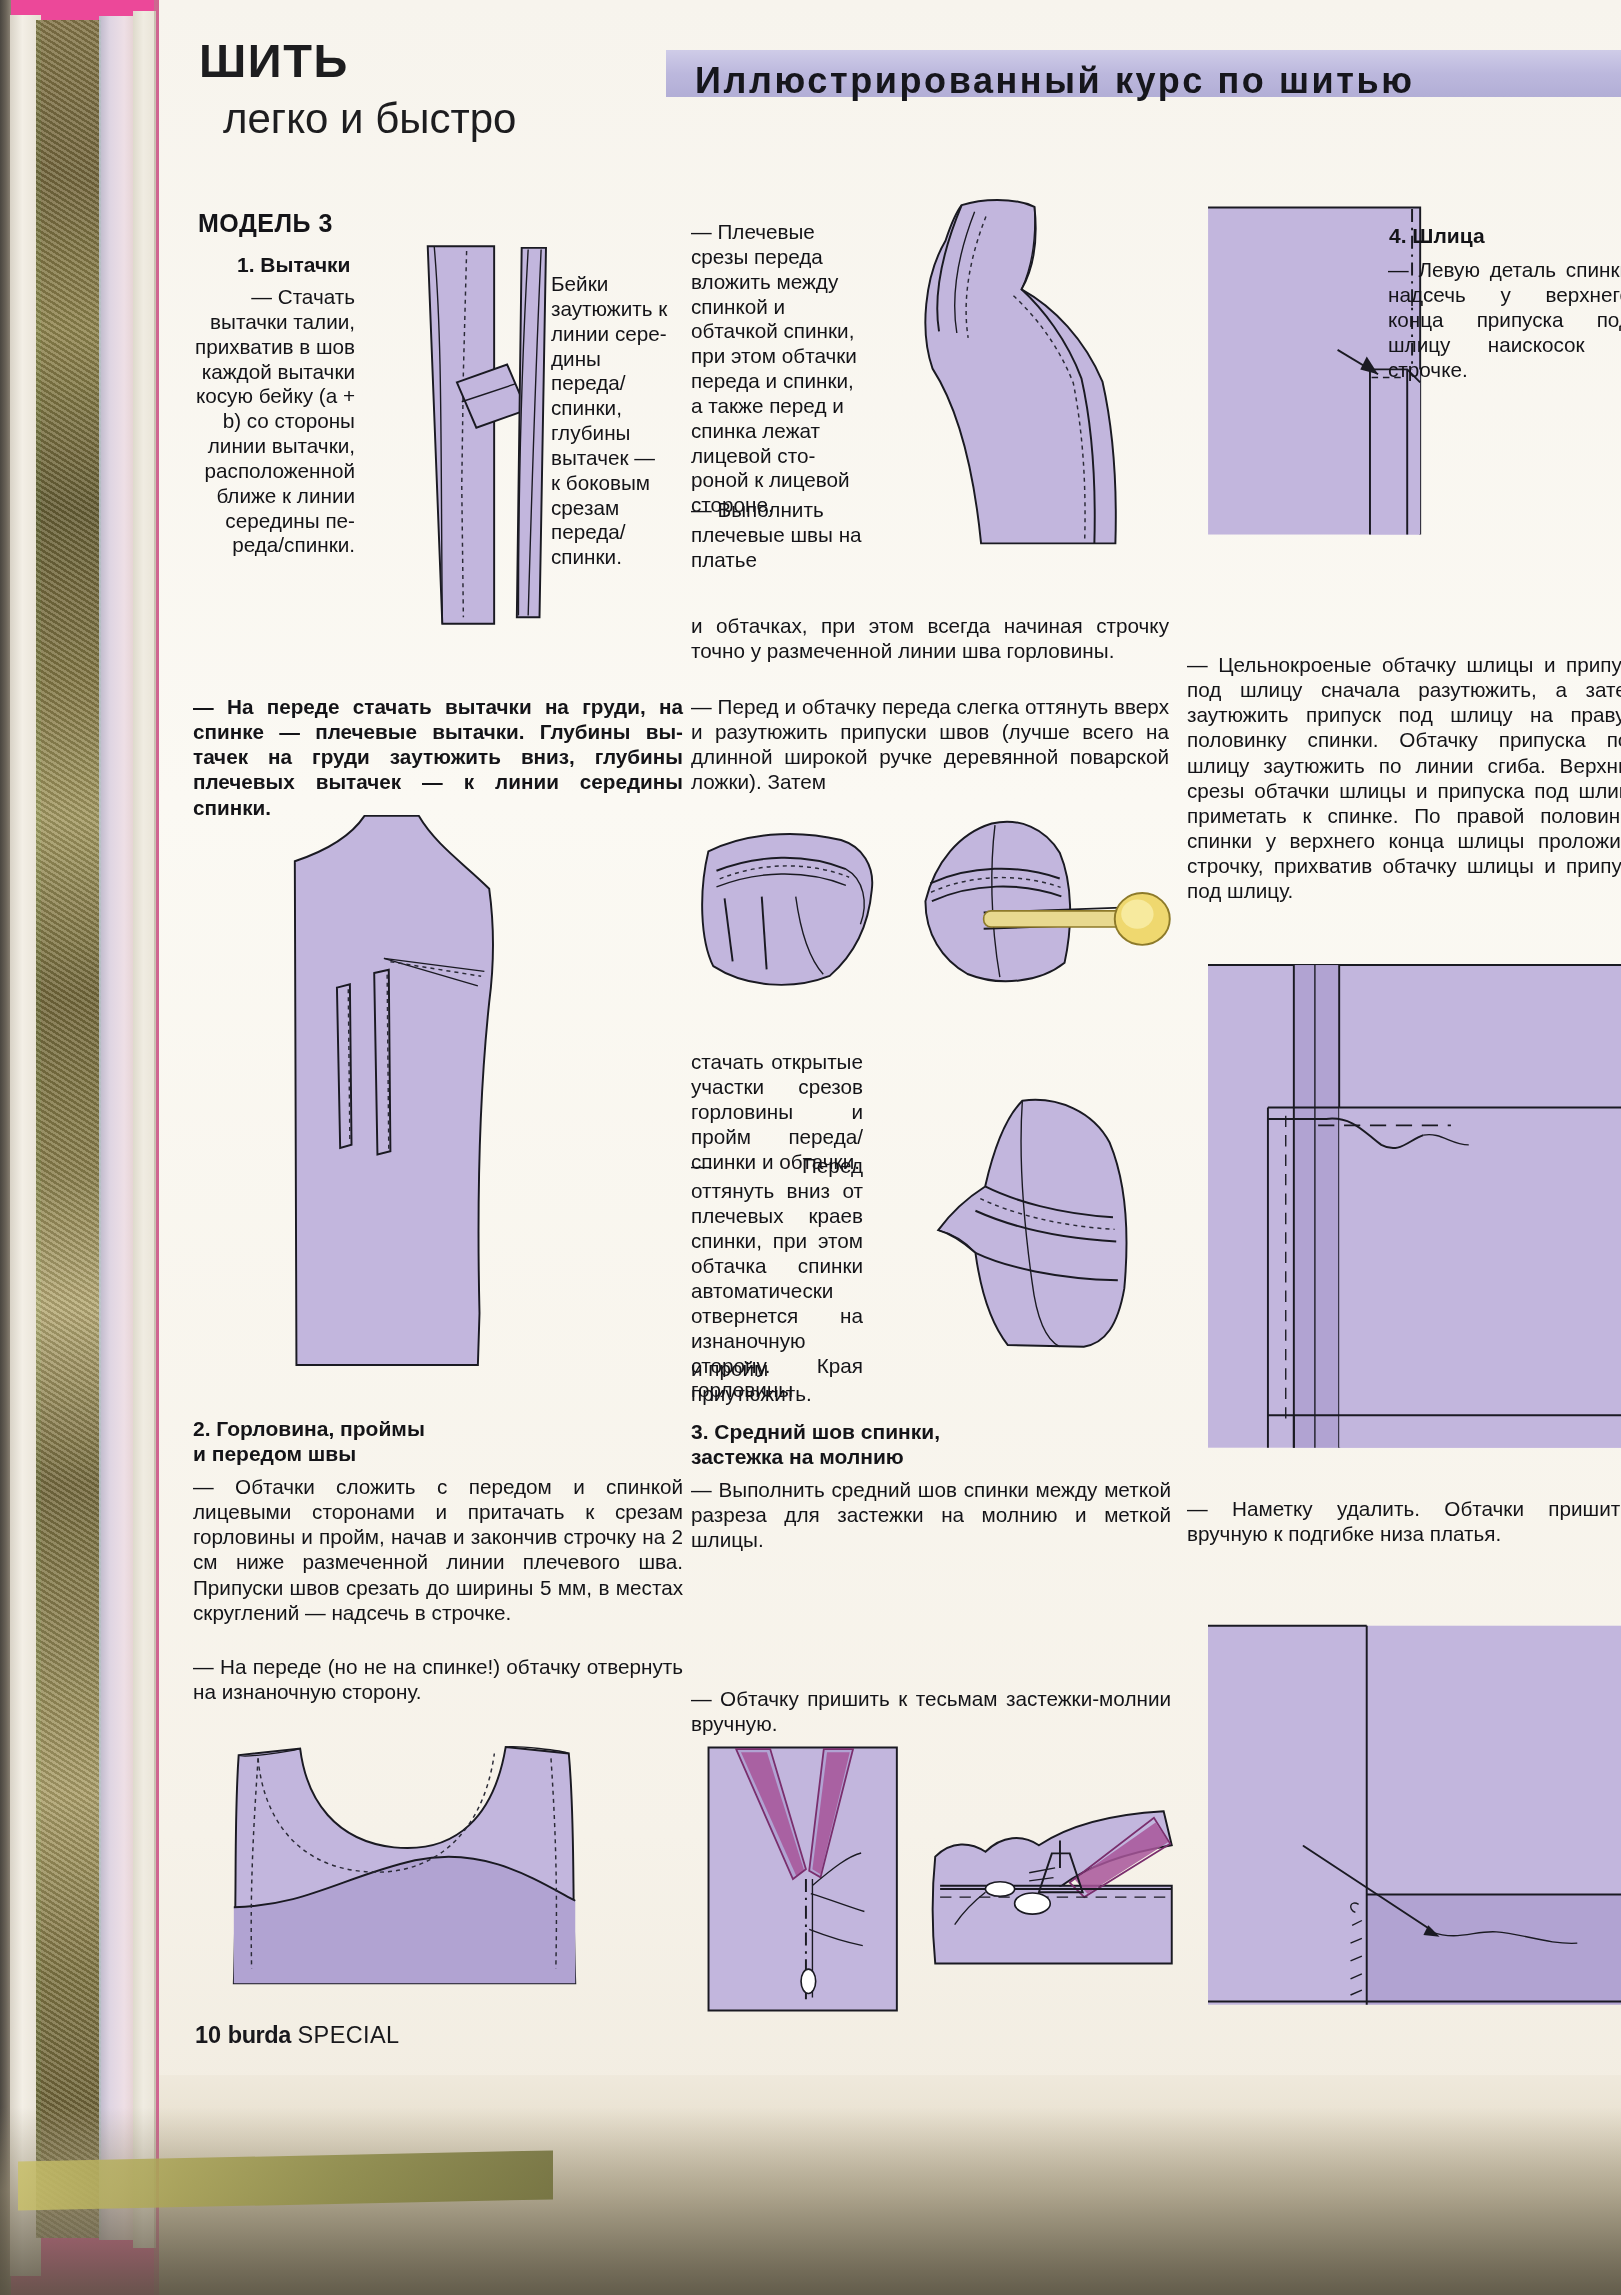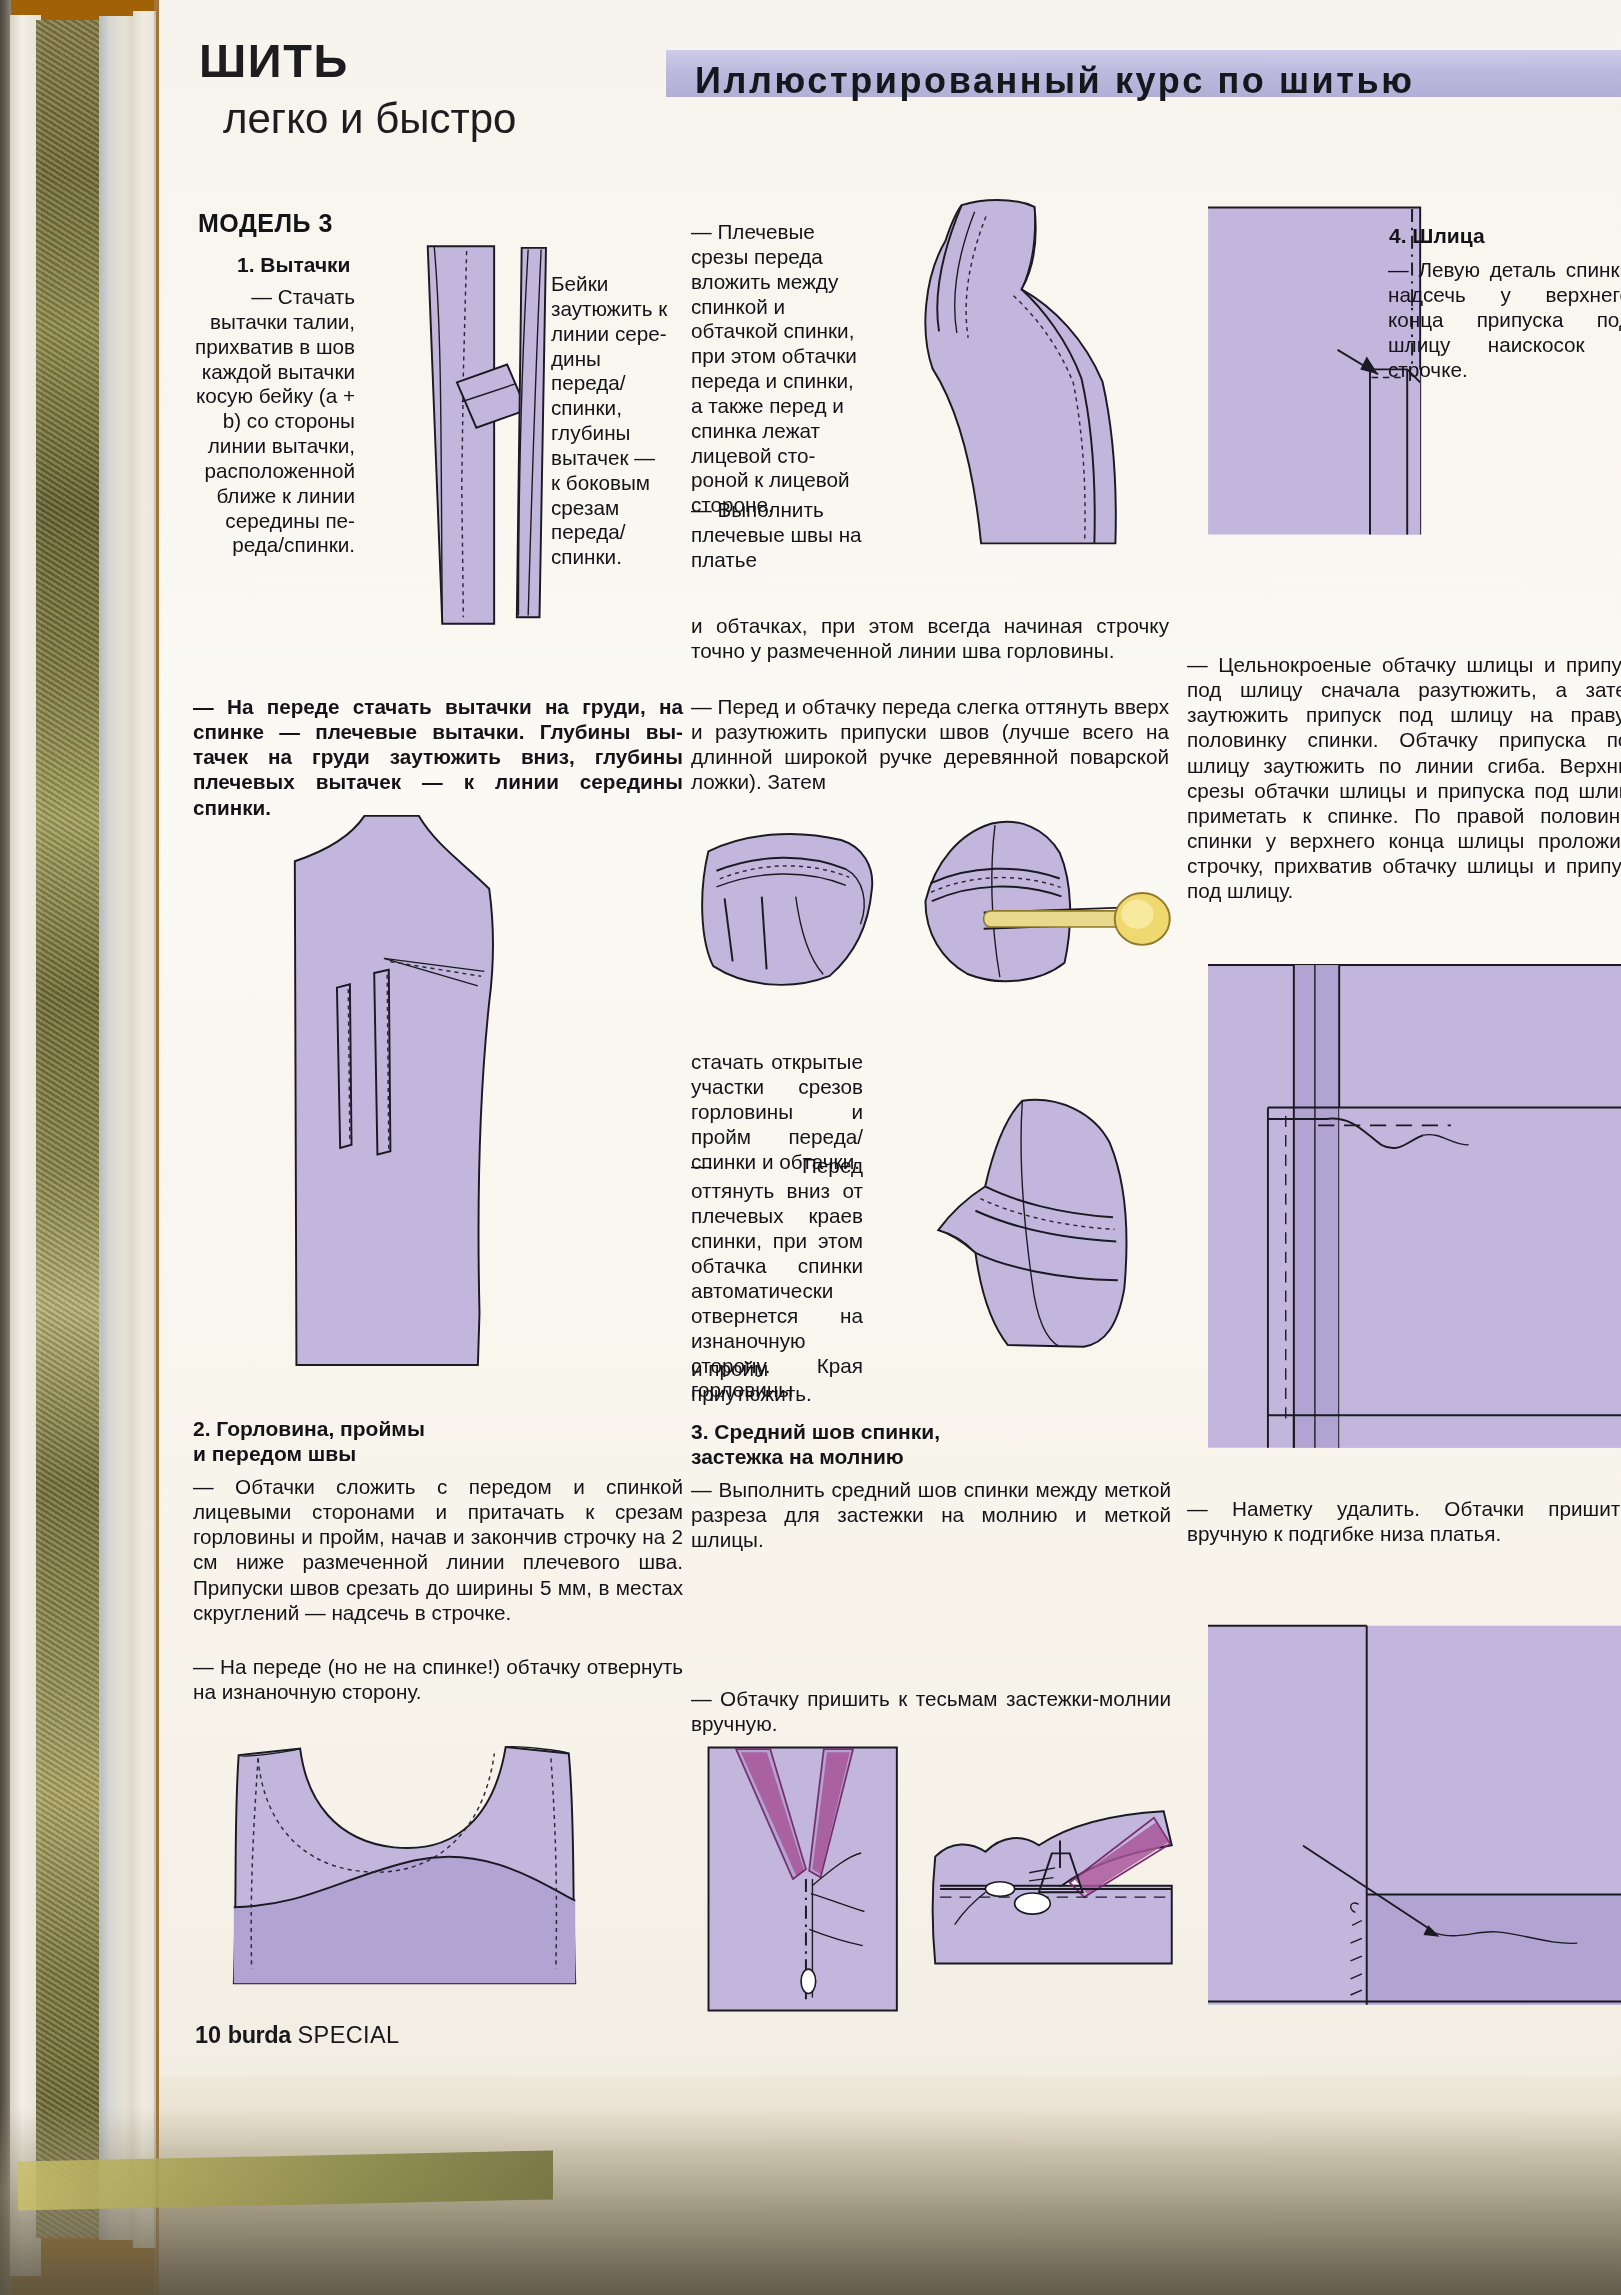--- a/index.html
+++ b/index.html
@@ -6,21 +6,21 @@
   html,body{margin:0;padding:0;background:#6d6a63;}
   body{
     font-family:"Liberation Sans", sans-serif;
     -webkit-font-smoothing:none;
   }
   #page{
     position:relative;
     width:1621px;
     height:2295px;
     overflow:hidden;
-    background:#a16207;
+    background:#ec4899;
   }
 
   
   .gutter-dark{position:absolute;left:0;top:0;width:11.3px;height:2295px;
     background:linear-gradient(90deg,#4a4640 0%,#6b6459 55%,#8e8678 100%);}
   .gutter-white{position:absolute;left:9.7px;top:14.6px;width:31px;height:2261px;
     background:linear-gradient(90deg,#d8d2c6 0%,#f3efe6 40%,#e6e0d3 100%);}
   .gutter-photo{position:absolute;left:36px;top:19.5px;width:65px;height:2218px;
     background:
       repeating-linear-gradient(32deg, rgba(255,255,255,.16) 0 2.4px, rgba(0,0,0,.12) 2.4px 4.9px),

